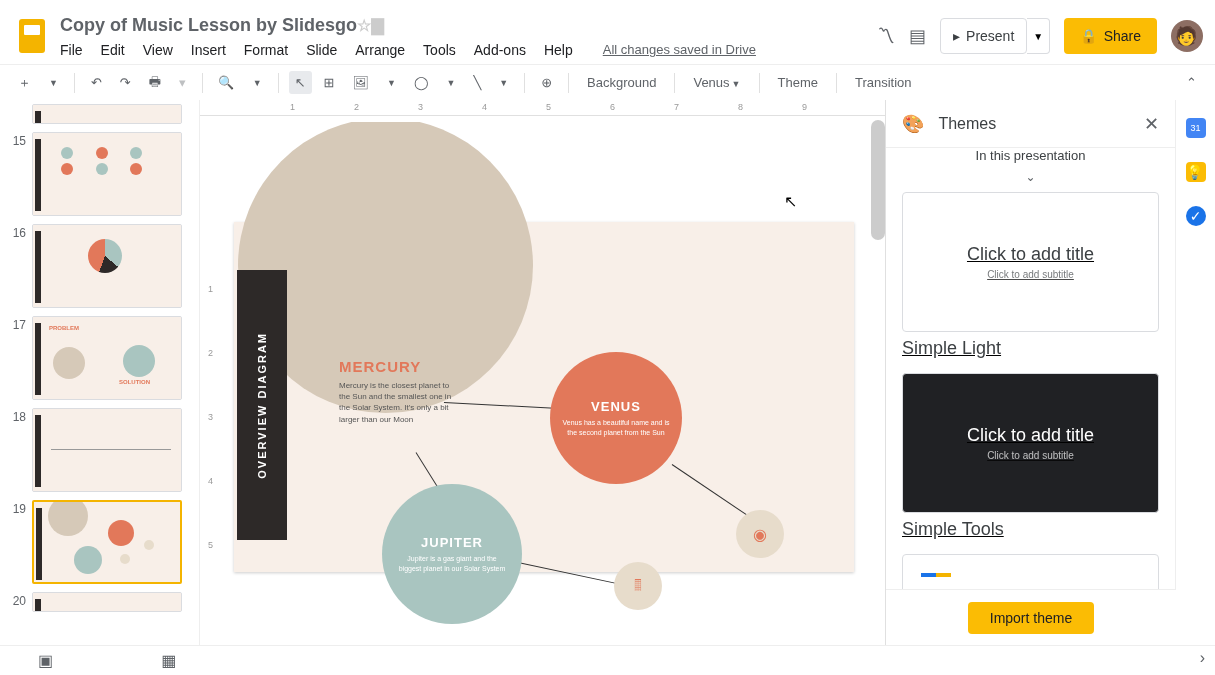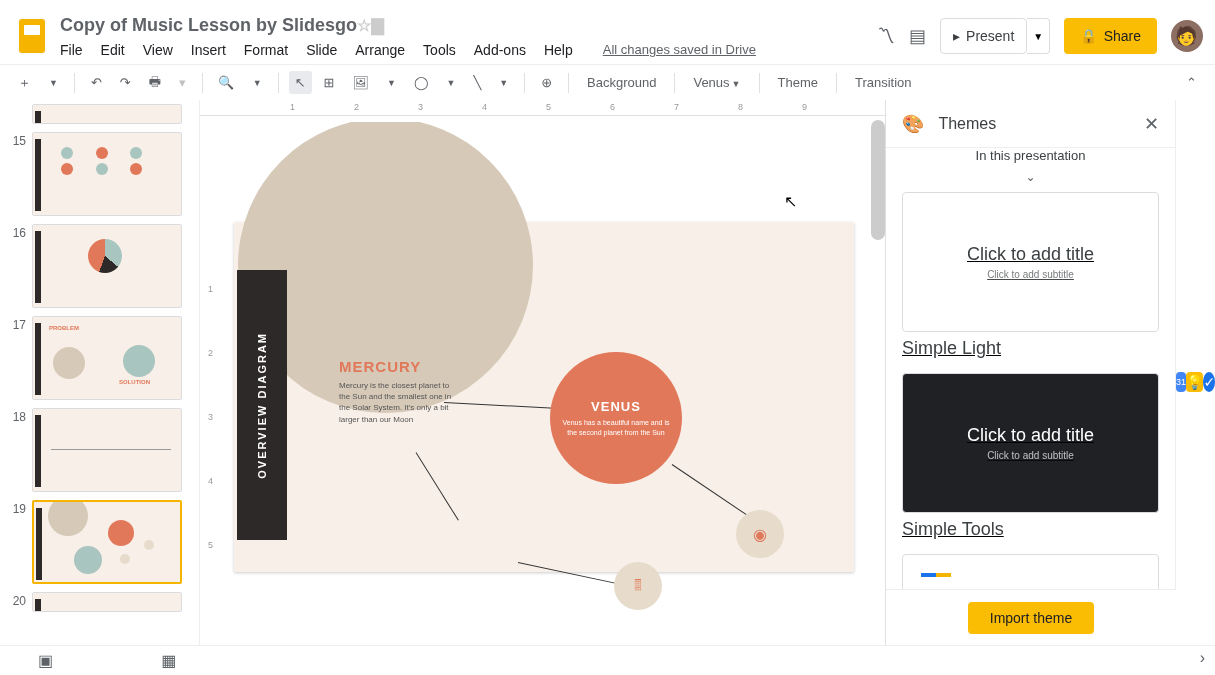--- a/index.html
+++ b/index.html
@@ -82,21 +82,21 @@
 .theme-preview .tt { font-size:18px;}
 .theme-preview .ts { font-size:10px; opacity:.7; margin-top:4px;}
 .theme-preview.streamline .bar { width:30px; height:4px; background: linear-gradient(90deg, #1a73e8 50%, #f4b400 50%); margin-bottom:12px;}
 .theme-preview.streamline .tt { font-size:14px; font-weight:bold; color:#333;}
 .theme-preview.streamline .ts { font-size:7px;}
 .theme-name { font-size:18px; color:#3c4043; margin-top:6px;}
 .themes-footer { position:absolute; bottom:30px; right:40px; width:290px; height:56px; background:#fff; border-top:1px solid #eee; display:flex; align-items:center; justify-content:center;}
 .import-btn { background:#fbbc04; padding:8px 22px; border-radius:4px; font-size:14px; color:#202124; cursor:pointer;}
 
 
-.right-rail { width:40px; border-left:1px solid #eee; display:flex; flex-direction:row; align-items:center; padding-top:18px; }
+.right-rail { width:40px; border-left:1px solid #eee; display:flex; flex-direction:column; align-items:center; padding-top:18px; gap:24px;}
 .rail-icon { width:20px; height:20px; border-radius:4px; display:flex; align-items:center; justify-content:center; font-size:14px;}
 .rail-cal { background:#4285f4; color:#fff; font-size:9px;}
 .rail-keep { background:#fbbc04; color:#fff;}
 .rail-tasks { background:#1a73e8; color:#fff; border-radius:50%;}
 .rail-expand { position:absolute; bottom:8px; right:10px; color:#5f6368;}
 
 
 .bottom-bar { position:absolute; bottom:0; left:0; right:0; height:30px; border-top:1px solid #eee; display:flex; align-items:center; padding:0 12px; gap:18px;}
 .bb-icon { color:#5f6368; cursor:pointer; }
 
@@ -310,20 +310,24 @@
             <span>OVERVIEW DIAGRAM</span>
           </div>
         <div class="mercury-title">MERCURY</div>
         <div class="mercury-text">Mercury is the closest planet to the Sun and the smallest one in the Solar System. It's only a bit larger than our Moon</div>
 
         <div class="venus-circle">
           <div class="t">VENUS</div>
           <div class="d">Venus has a beautiful name and is the second planet from the Sun</div>
         </div>
 
+        <div class="jupiter-circle">
+          <div class="t">JUPITER</div>
+          <div class="d">Jupiter is a gas giant and the biggest planet in our Solar System</div>
+        </div>
 
         <div class="small-circle sc1">
             <span>◉</span>
           </div>
         <div class="small-circle sc2">
             <span>𝄝</span>
           </div>
       </div>
       <div class="cursor">↖</div>
     </div>

